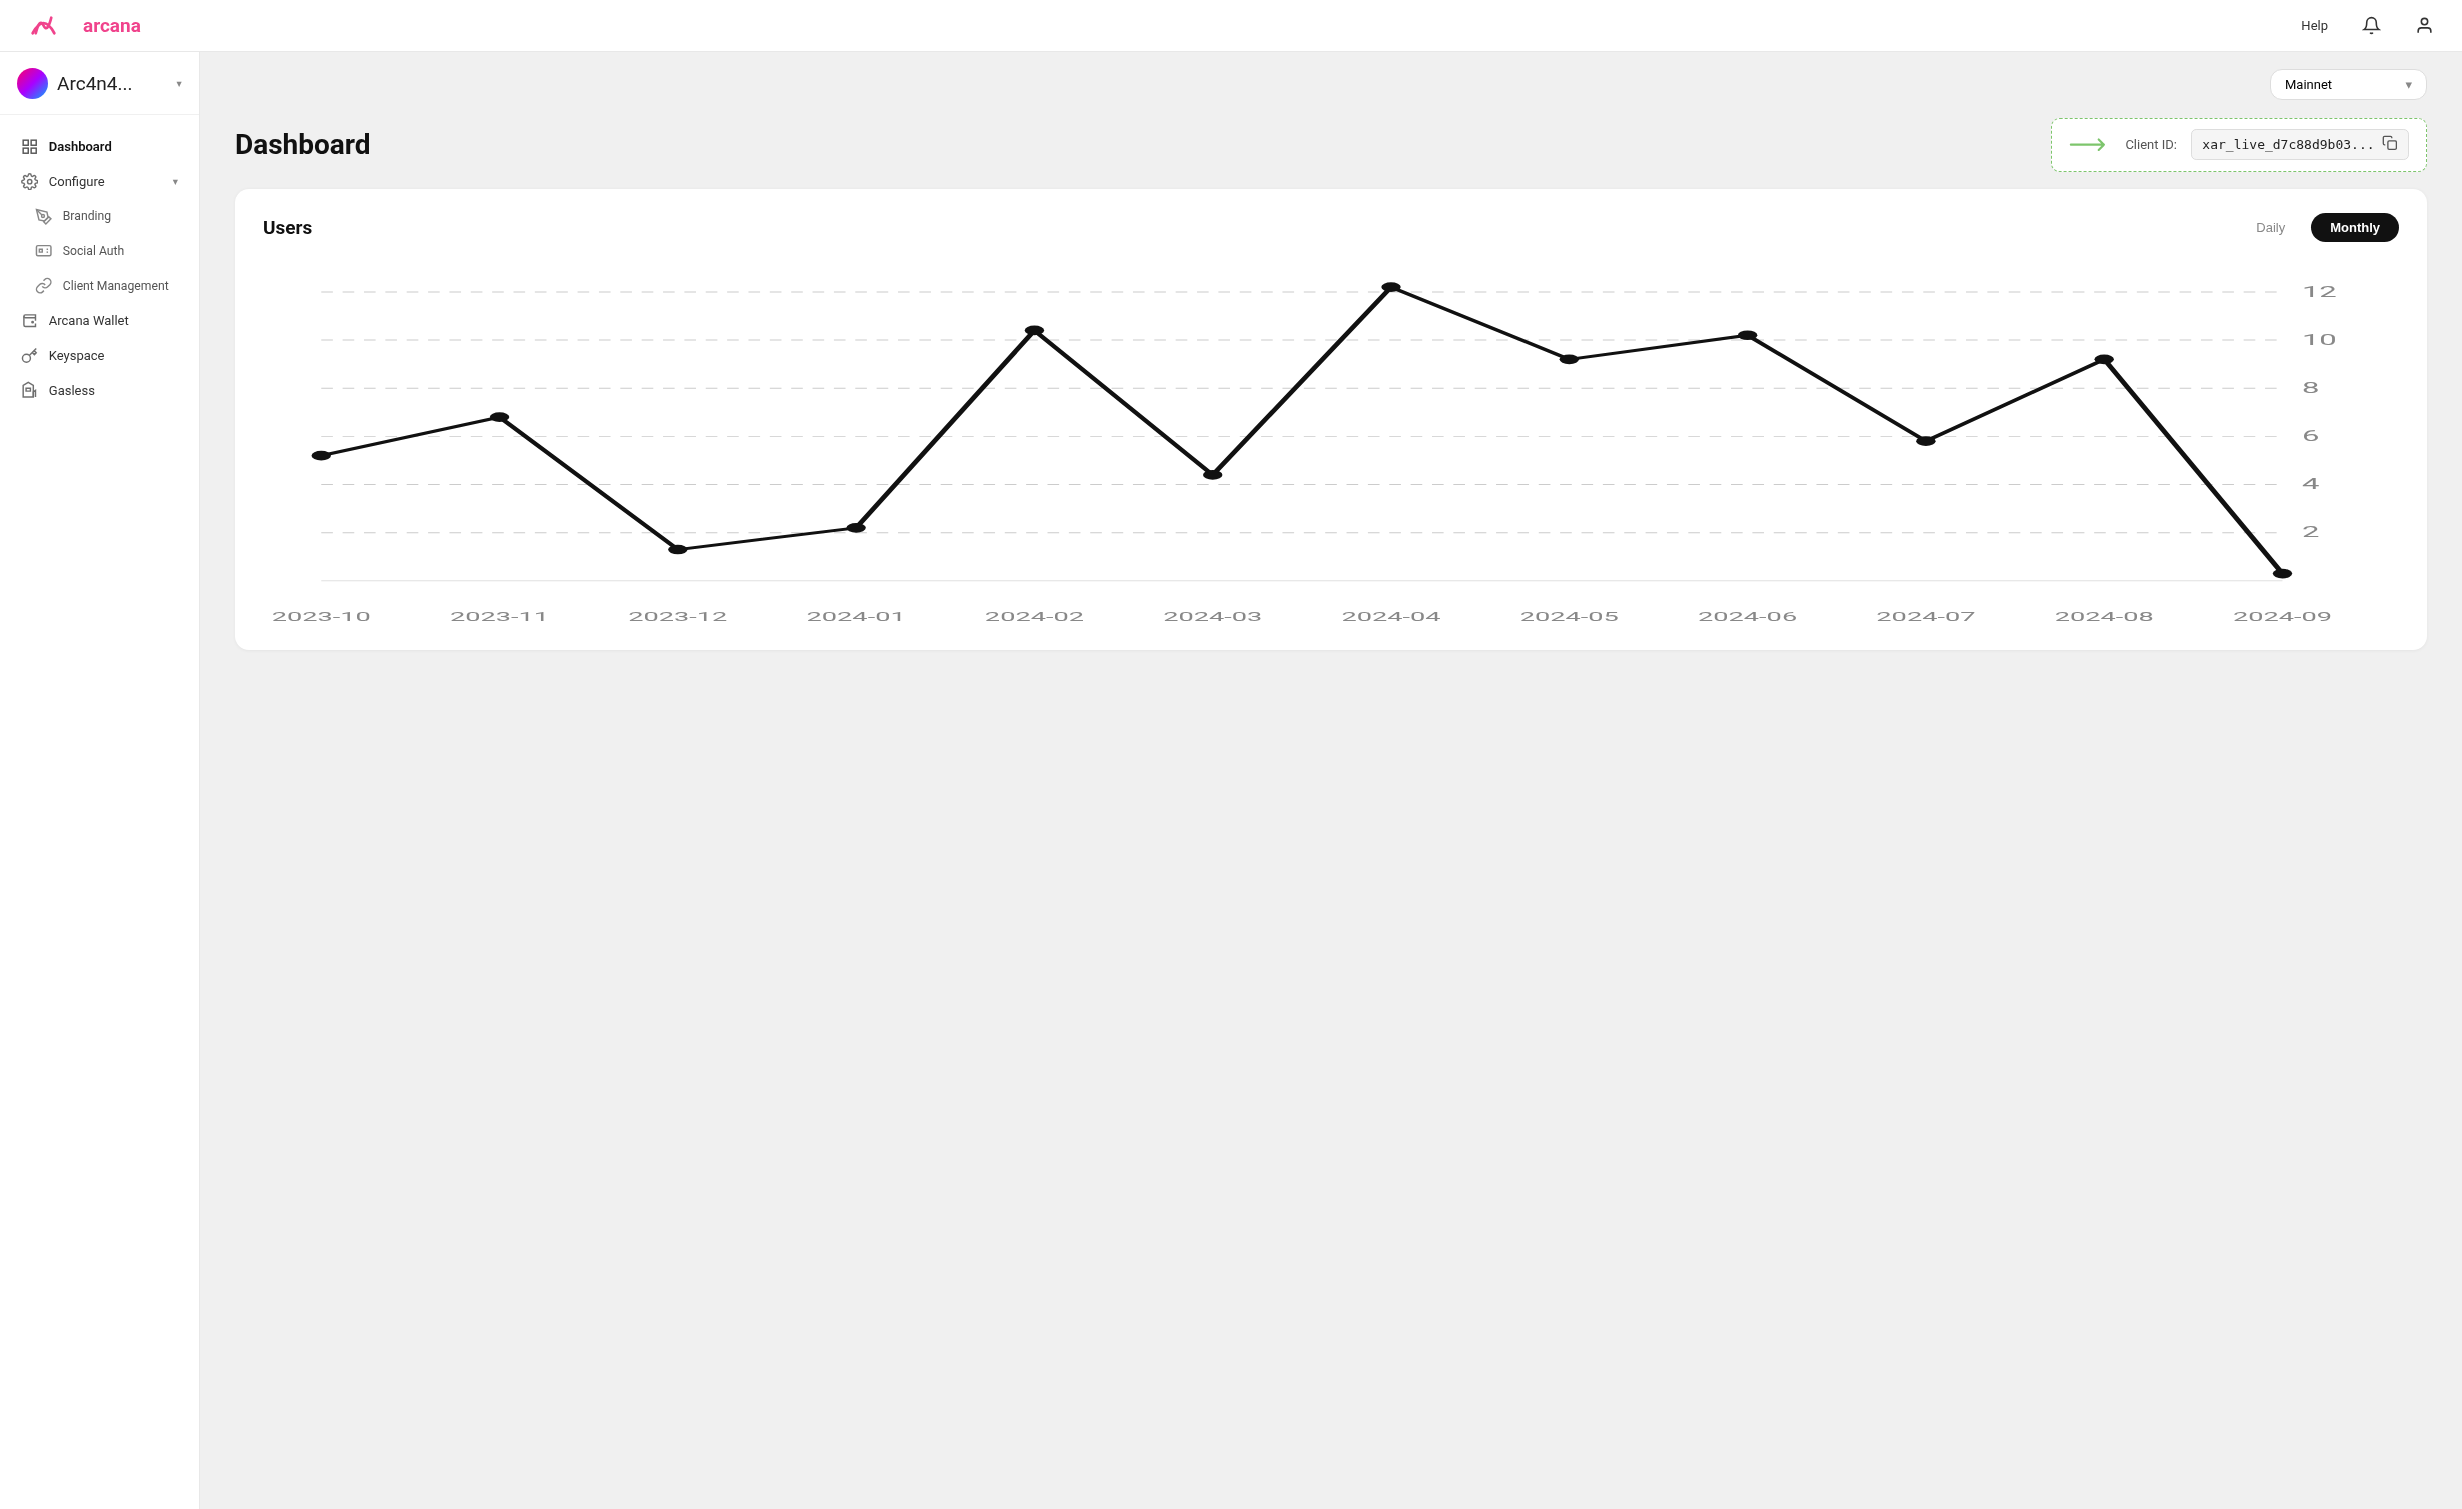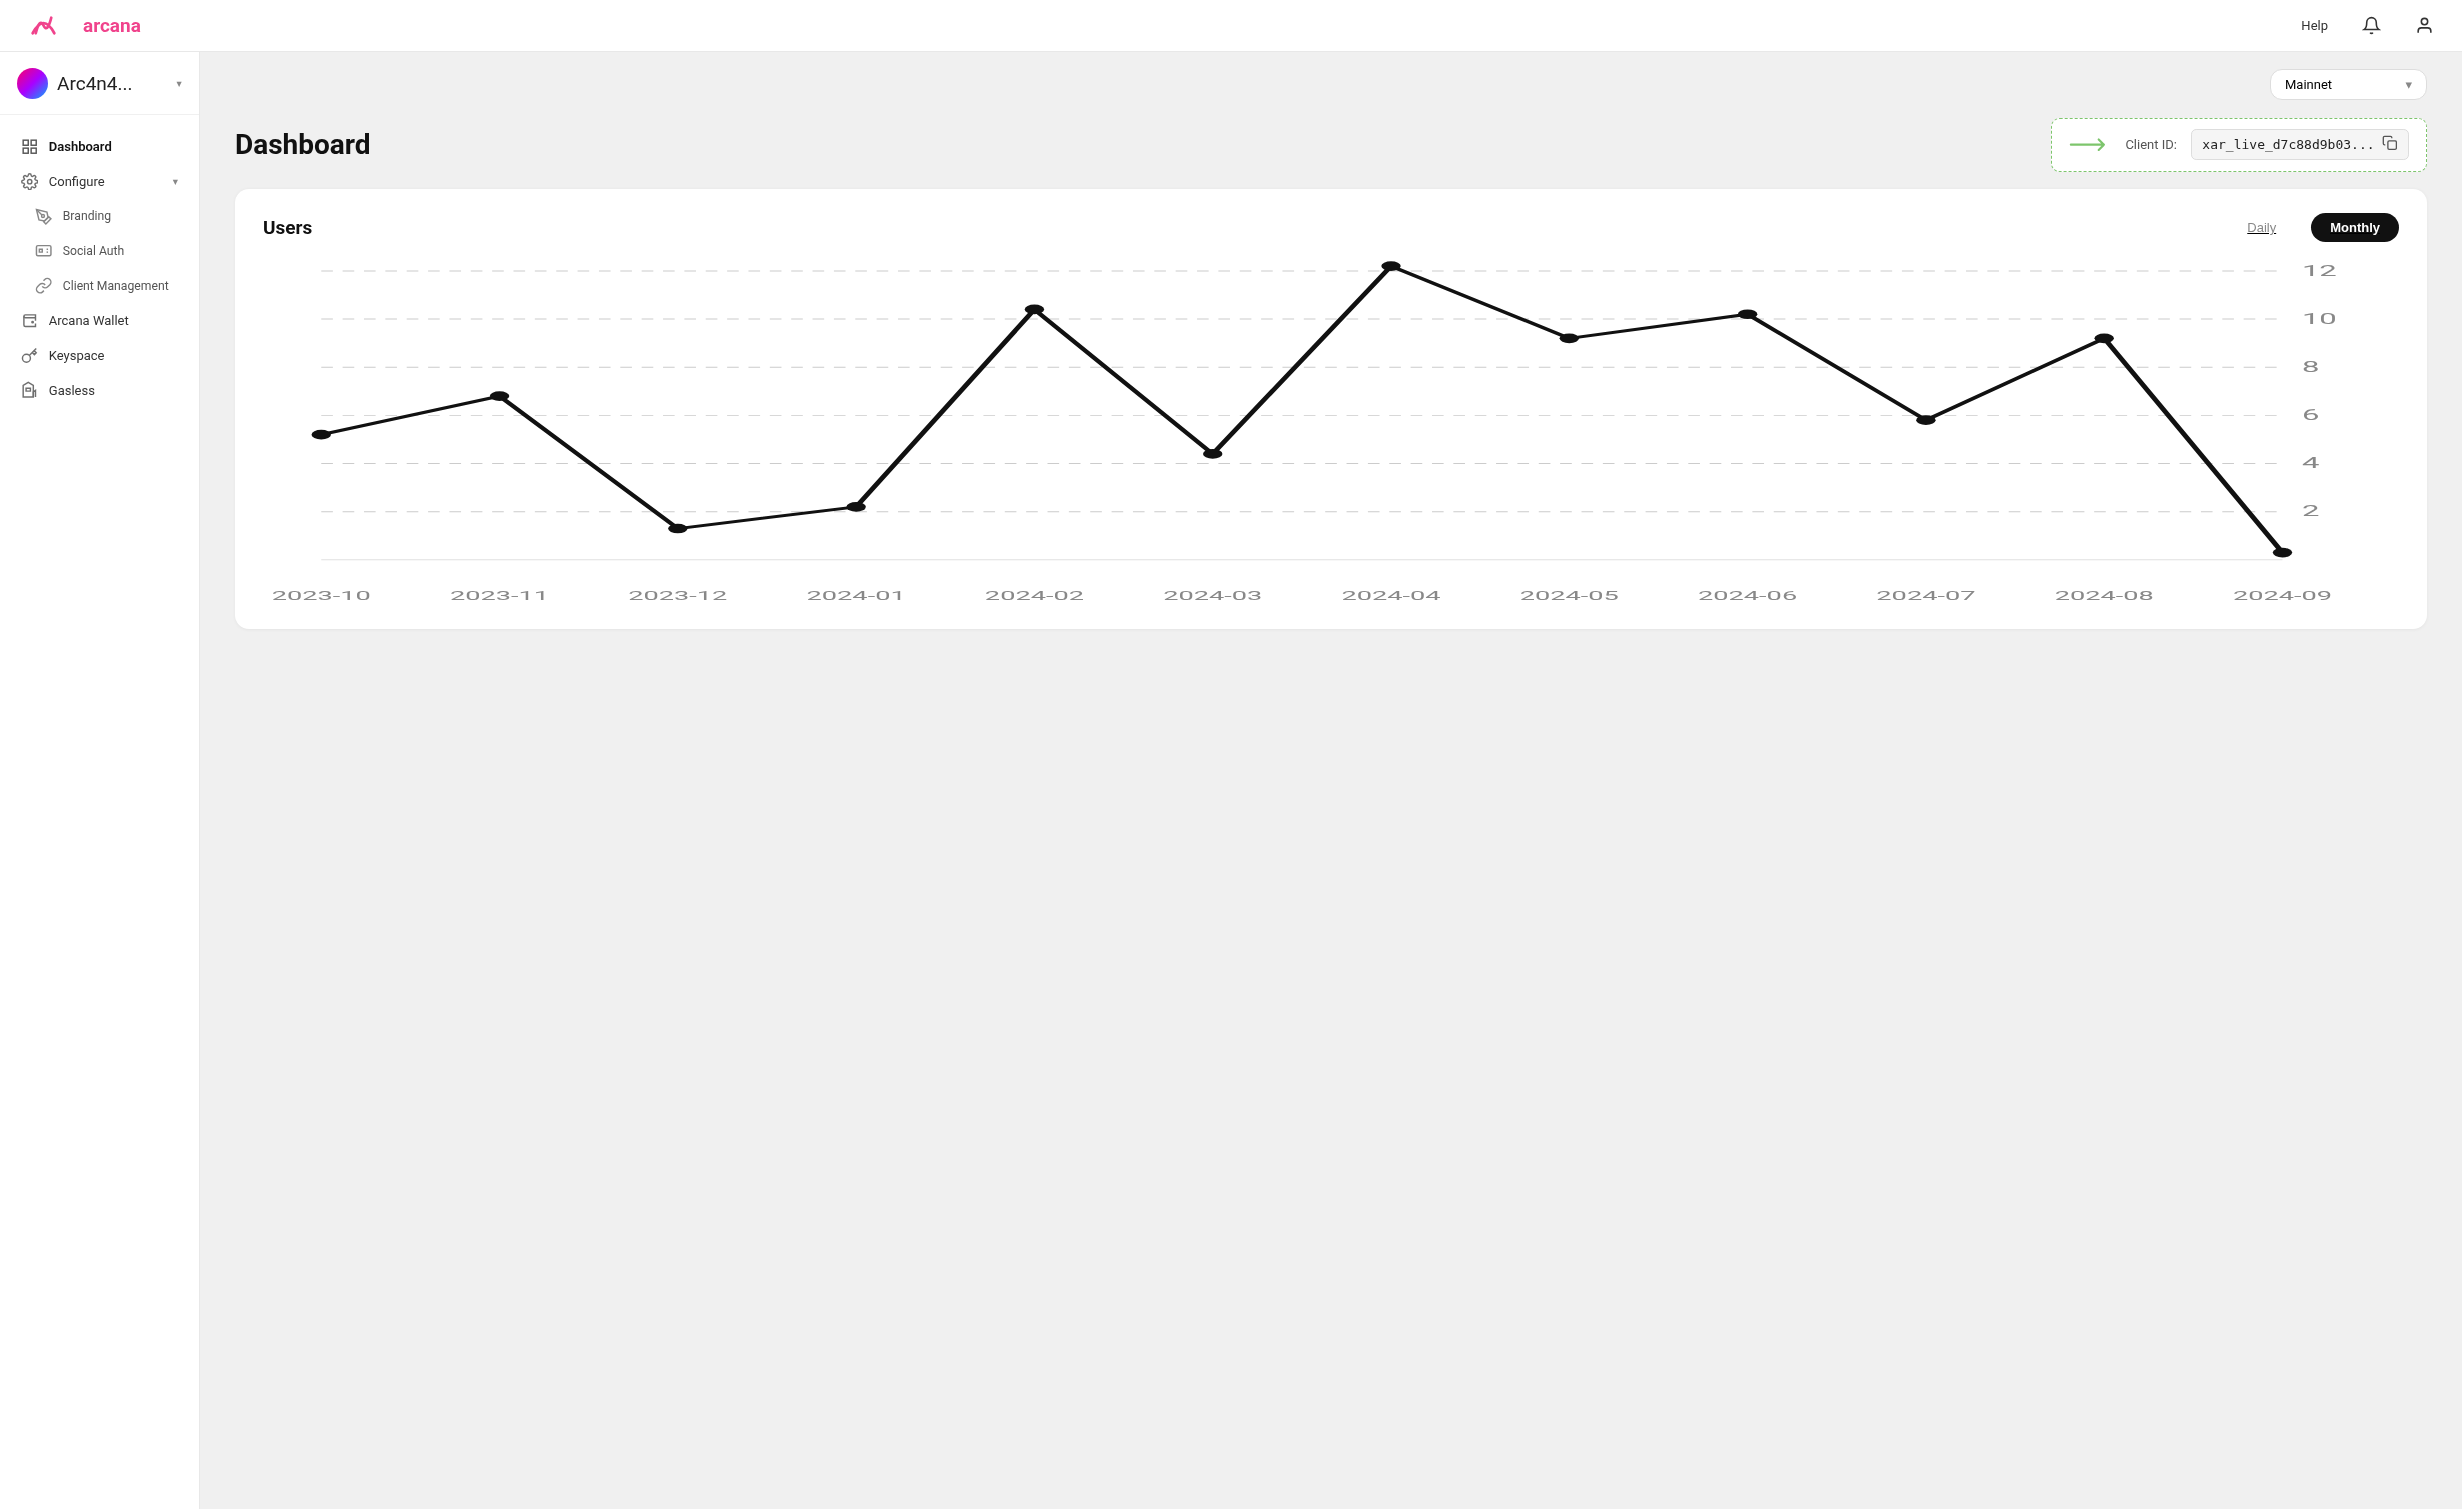--- a/index.html
+++ b/index.html
@@ -144,23 +144,24 @@
       margin: 0 35px 35px 35px;
       background: #fff;
       border-radius: 14px;
       padding: 24.4px 28px 21px 28px;
       box-shadow: 0 0.9px 3.5px rgba(0,0,0,0.05);
     }
     .chart-header {
       display: flex;
       align-items: center;
       justify-content: space-between;
+      margin-bottom: 21px;
     }
     .chart-title { font-size: 19px; font-weight: 700; color: #111; }
-    .chart-toggle { display: flex; align-items: center; gap: 16px; text-decoration: underline; }
+    .chart-toggle { display: flex; align-items: center; gap: 7px; }
     .toggle-btn {
       padding: 7px 19px;
       border-radius: 21px;
       border: none;
       font-size: 13px;
       cursor: pointer;
       font-weight: 500;
     }
     .toggle-btn.inactive { background: transparent; color: #888; }
     .toggle-btn.active { background: #111; color: #fff; font-weight: 700; }

